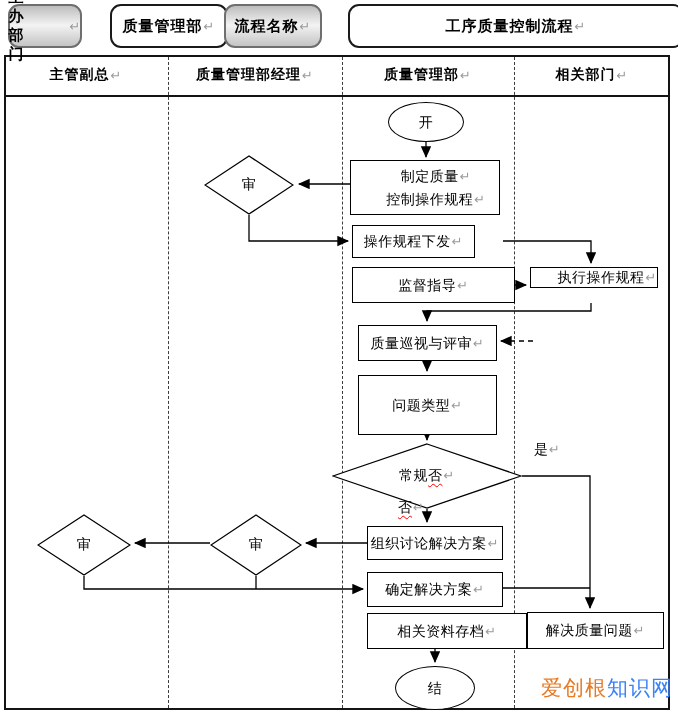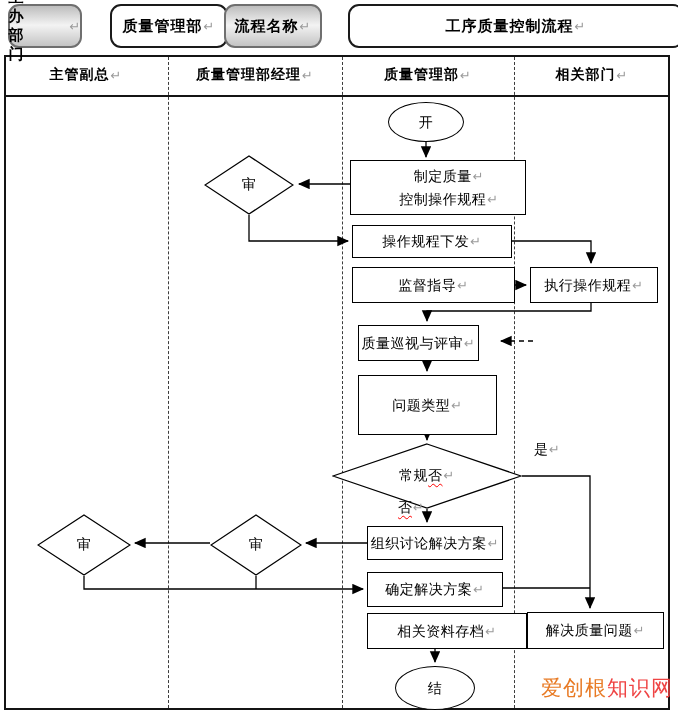--- a/index.html
+++ b/index.html
@@ -121,38 +121,38 @@
     <span>开</span>
   </div>
 
   <div class="diamond" style="left:204px;top:155px;width:90px;height:60px;">
     <svg viewBox="0 0 90 60" preserveAspectRatio="none">
         <polygon points="45,1 89,30 45,59 1,30" fill="#fff" stroke="#000" stroke-width="1.3"></polygon>
       </svg>
     <span class="dlabel">审</span>
   </div>
 
-  <div class="node" style="left:350px;top:160px;width:176px;height:55px;padding-left:22px;">
+  <div class="node" style="left:350px;top:160px;width:150px;height:55px;padding-left:22px;">
     <div><span>制定质量</span><span class="ret">↵</span></div>
     <div><span>控制操作规程</span><span class="ret">↵</span></div>
   </div>
 
-  <div class="node" style="left:352px;top:225px;width:160px;height:33px;">
+  <div class="node" style="left:352px;top:225px;width:123px;height:33px;">
     <div><span>操作规程下发</span><span class="ret">↵</span></div>
   </div>
 
   <div class="node" style="left:352px;top:267px;width:163px;height:36px;">
     <div><span>监督指导</span><span class="ret">↵</span></div>
   </div>
 
-  <div class="node" style="left:530px;top:267px;width:128px;height:36px;">
+  <div class="node" style="left:530px;top:267px;width:128px;height:21px;align-items:flex-end;">
     <div><span>执行操作规程</span><span class="ret">↵</span></div>
   </div>
 
-  <div class="node" style="left:358px;top:325px;width:121px;height:36px;">
+  <div class="node" style="left:358px;top:325px;width:139px;height:36px;">
     <div><span>质量巡视与评审</span><span class="ret">↵</span></div>
   </div>
 
 
   <div class="node" style="left:358px;top:375px;width:139px;height:60px;">
     <div><span>问题类型</span><span class="ret">↵</span></div>
   </div>
 
   <div class="diamond" style="left:332px;top:443px;width:190px;height:66px;">
     <svg viewBox="0 0 190 66" preserveAspectRatio="none">
@@ -196,16 +196,16 @@
 
   <div class="node" style="left:527px;top:612px;width:137px;height:37px;">
     <div><span>解决质量问题</span><span class="ret">↵</span></div>
   </div>
 
   <div class="node ellipse" style="left:395px;top:666px;width:80px;height:44px;">
     <span>结</span>
   </div>
 
   <div class="watermark">
-    <span id="wm1" style="color: rgb(232, 122, 36);">爱创根</span><span id="wm2" style="color: #ef4444;">知识网</span>
+    <span id="wm1" style="color: rgb(232, 122, 36);">爱创根</span><span id="wm2" style="color: #3b82f6;">知识网</span>
   </div>
 
 </div>
 
 </body></html>

